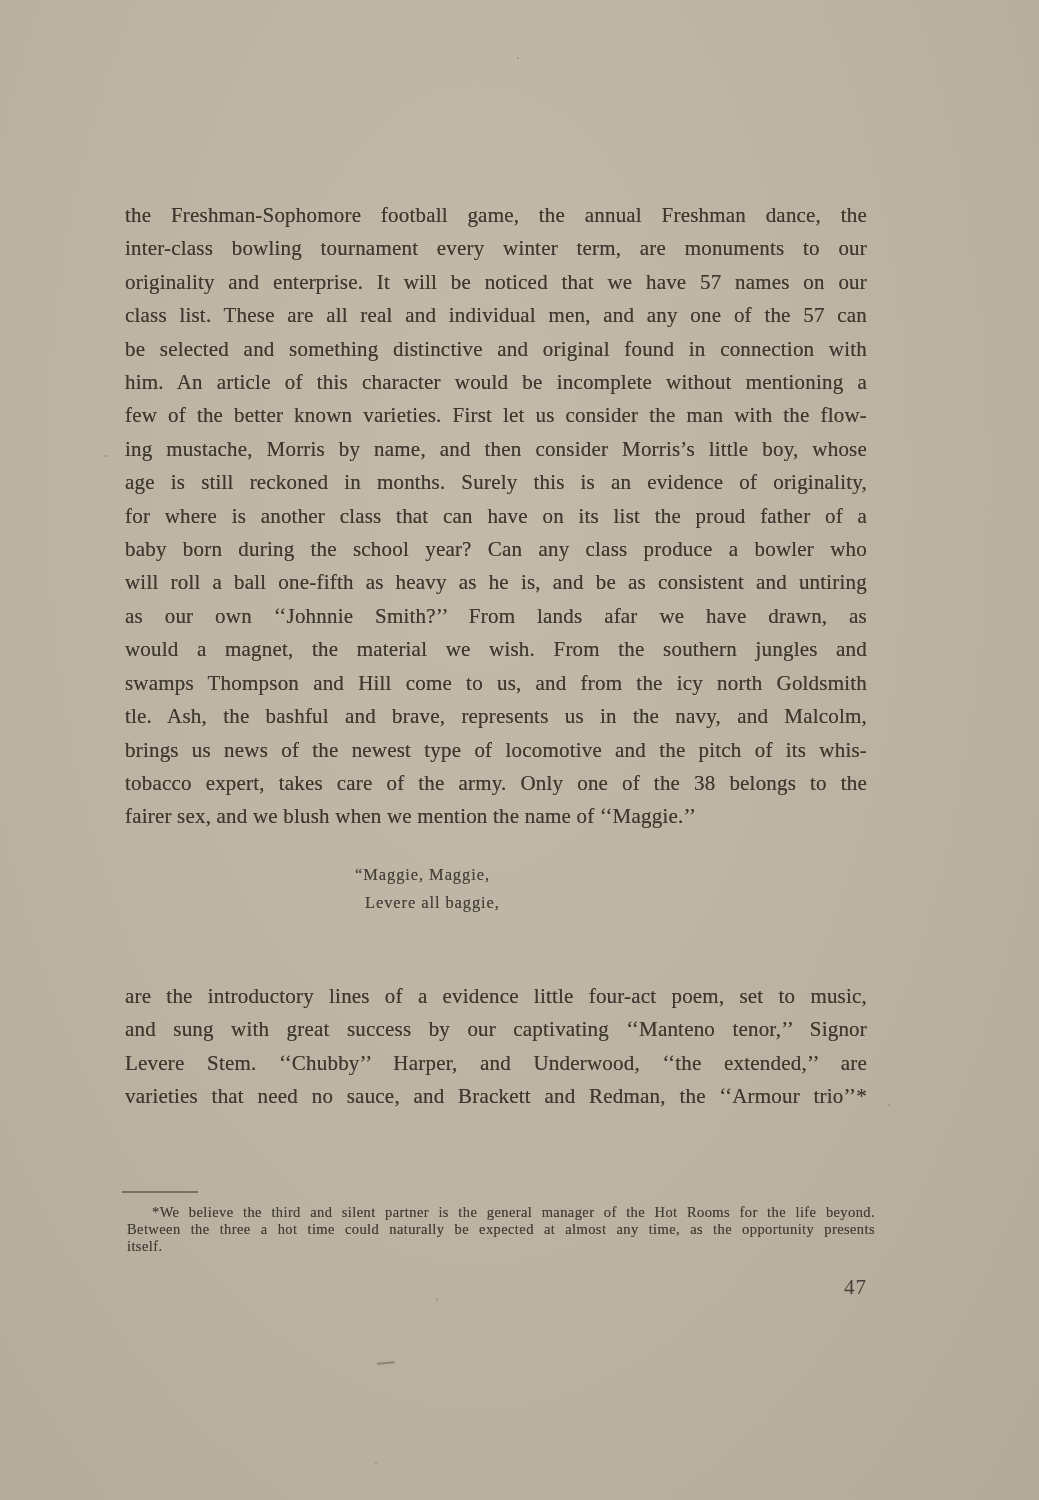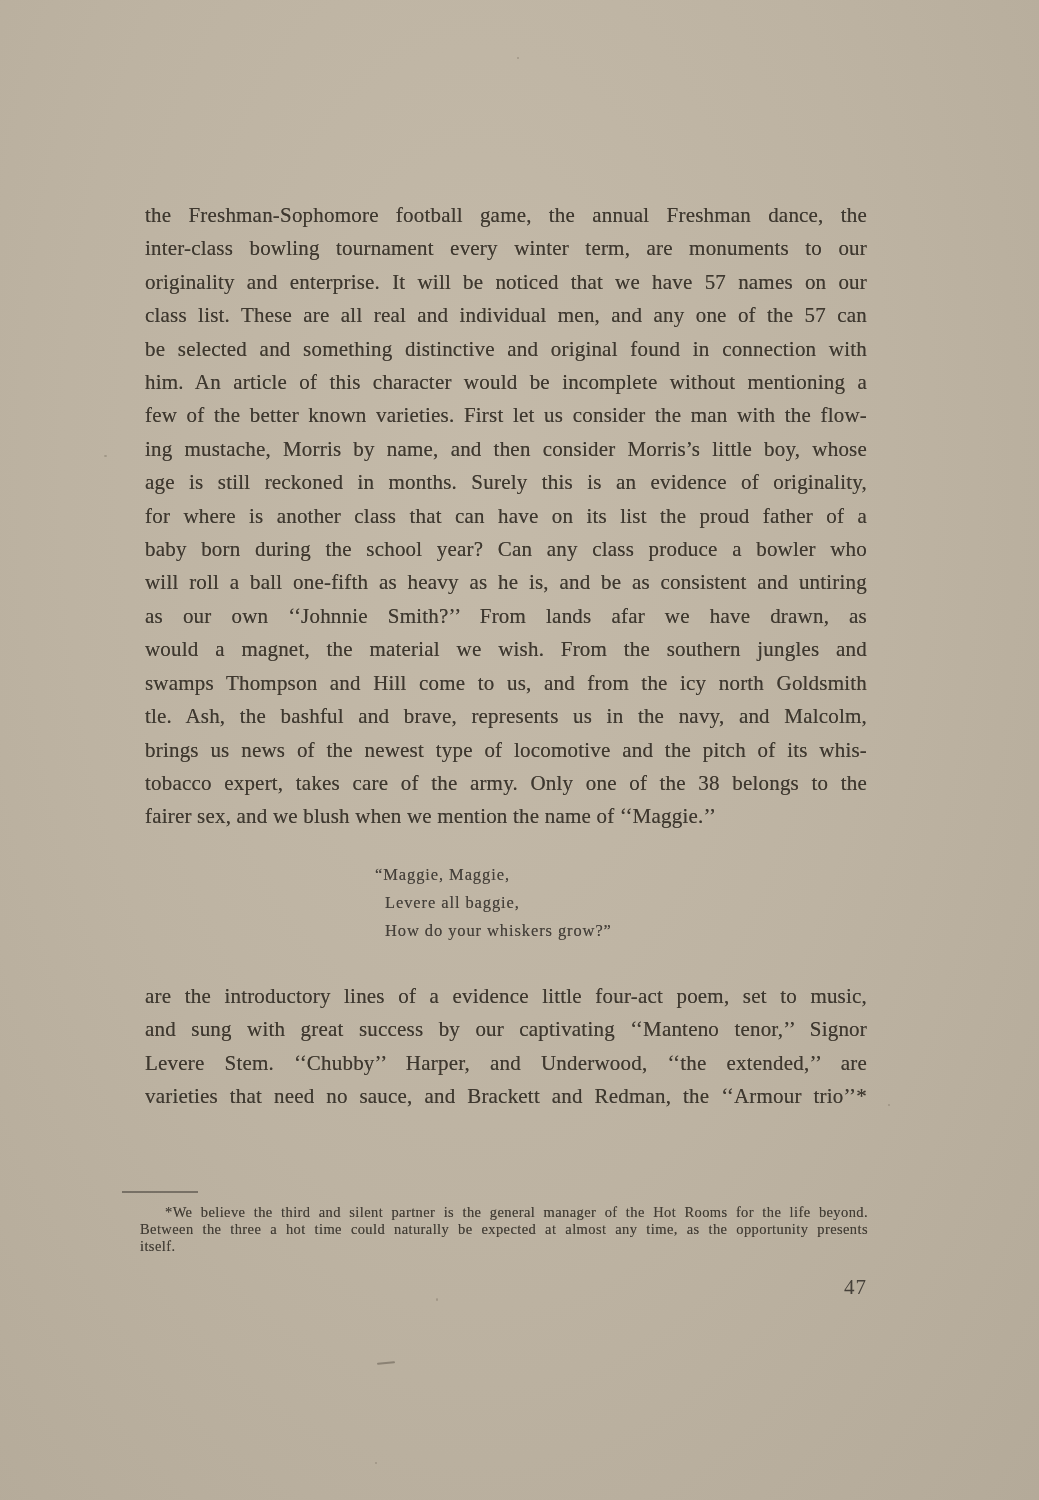--- a/index.html
+++ b/index.html
@@ -17,21 +17,21 @@
     position: absolute;
     left: 125px;
     width: 742px;
     font-size: 21px;
     line-height: 33.4px;
     letter-spacing: 0.2px;
     text-shadow: 0 0 0.6px rgba(62,56,47,0.65);
   }
   .p1 { top: 199px; }
   .p2 { top: 980px; }
-  .line { text-align: justify; text-align-last: justify; margin-left: 20px; }
+  .line { text-align: justify; text-align-last: justify; }
   .line.last { text-align-last: left; }
   .poem {
     position: absolute;
     left: 355px;
     top: 861px;
     font-size: 16.5px;
     line-height: 28px;
     letter-spacing: 0.9px;
     color: #45403a;
     text-shadow: 0 0 0.5px rgba(69,64,58,0.6);
@@ -42,21 +42,21 @@
     position: absolute;
     left: 122px;
     top: 1191px;
     width: 76px;
     height: 2px;
     background: #5b554d;
     opacity: 0.7;
   }
   .footnote {
     position: absolute;
-    left: 120px;
+    left: 127px;
     top: 1204px;
     width: 748px;
     font-size: 14.5px;
     line-height: 17.2px;
     letter-spacing: 0.4px;
     color: #423d35;
     text-shadow: 0 0 0.5px rgba(66,61,53,0.6);
   }
   .footnote .line:first-child { text-indent: 25px; }
   .page-number {
@@ -117,21 +117,20 @@
       <div class="line">swamps  Thompson and Hill come to us, and from  the  icy  north  Goldsmith</div>
       <div class="line">tle.    Ash, the bashful and brave,  represents us  in  the navy,  and  Malcolm,</div>
       <div class="line">brings  us news of the newest type of locomotive and the pitch  of  its  whis-</div>
       <div class="line">tobacco expert, takes care of the army.    Only one of  the 38  belongs  to  the</div>
       <div class="line last">fairer sex, and we blush when we mention the name of  ‘‘Maggie.’’</div>
     </div>
 
   <div class="poem">
       <div class="line">“Maggie, Maggie,</div>
       <div class="line">Levere all baggie,</div>
-      <div class="line last">How do your whiskers grow?”</div>
     </div>
 
   <div class="para p2">
       <div class="line">are the introductory lines of a evidence little four-act  poem,  set to  music,</div>
       <div class="line">and sung with  great  success by our  captivating ‘‘Manteno  tenor,’’  Signor</div>
       <div class="line">Levere  Stem.    ‘‘Chubby’’  Harper,  and Underwood,  ‘‘the  extended,’’  are</div>
       <div class="line">varieties that need no sauce, and Brackett and Redman, the ‘‘Armour trio’’*</div>
     </div>
 
   <div class="footnote-rule"></div>

